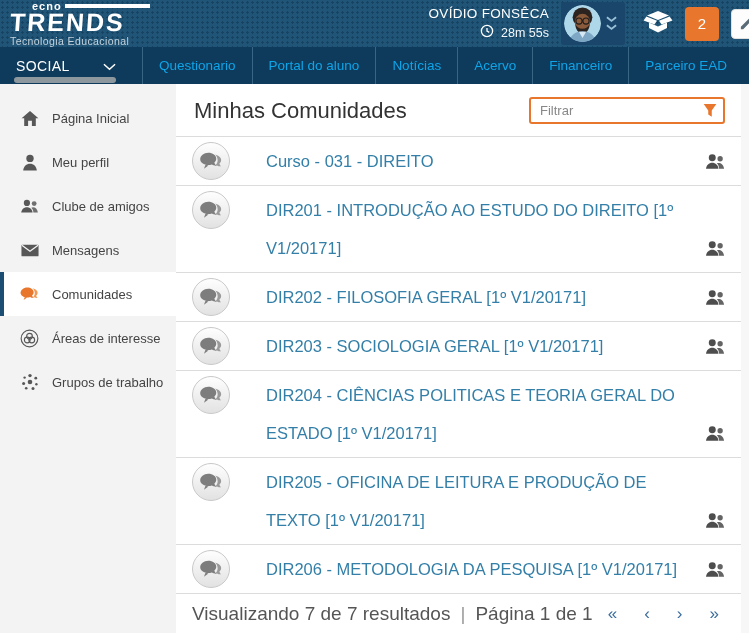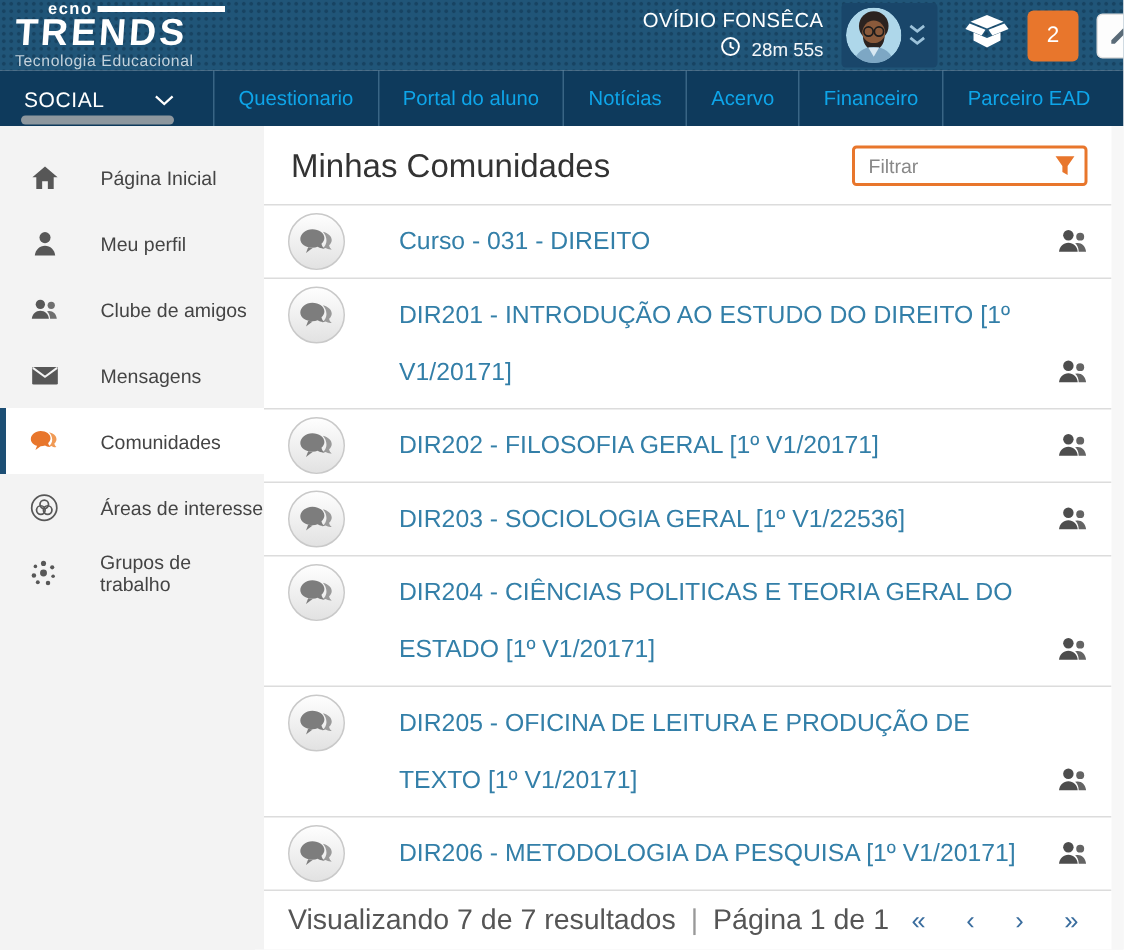--- a/index.html
+++ b/index.html
@@ -42,30 +42,30 @@
   .nav-module{width:132px;display:flex;align-items:center;justify-content:space-between;
     padding:0 16px;color:#fff;font-size:14px;letter-spacing:.4px;cursor:pointer;}
   .nav-thumb{position:absolute;left:14px;bottom:1px;width:102px;height:6px;background:#8d979e;border-radius:3px;}
   .nav-items{display:flex;margin-left:10px;}
   .nav-item{padding:0 16px;display:flex;align-items:center;color:#0ea5e9;font-size:13.5px;
     border-left:1px solid rgba(130,170,200,.38);cursor:pointer;}
 
   
   .page{display:flex;height:549px;background:#f7f7f7;}
   .sidebar{width:176px;background:#f3f3f3;padding-top:12px;flex:none;}
-  .side-item{height:44px;display:flex;align-items:center;gap:28px;padding-left:16px;
+  .side-item{height:44px;display:flex;align-items:center;gap:13px;padding-left:16px;
     font-size:13px;color:#444;border-left:4px solid transparent;cursor:pointer;}
   .side-item .s-icon{width:19px;display:flex;justify-content:center;}
   .side-item.active{background:#fff;border-left-color:#1c4e74;}
 
   .content{flex:1;background:#fff;margin-right:8px;display:flex;flex-direction:column;overflow:hidden;}
   .content-header{display:flex;align-items:center;justify-content:space-between;padding:13px 16px 12px 18px;}
   .page-title{font-size:22px;color:#333;font-weight:400;}
   .filter-box{position:relative;}
-  .filter-box input{width:157px;height:27px;border:2px solid var(--accent);border-radius:3px;
+  .filter-box input{width:196px;height:27px;border:2px solid var(--accent);border-radius:3px;
     padding:0 28px 0 9px;font-size:13px;color:#333;outline:none;}
   .filter-box input::placeholder{color:#888;}
   .funnel{position:absolute;right:8px;top:6px;}
 
   .row{position:relative;display:flex;padding:5px 44px 5px 16px;border-top:1px solid #dcdcdc;gap:23px;}
   .row-badge{width:38px;height:38px;border-radius:50%;flex:none;margin-right:13px;
     background:linear-gradient(#fefefe,#e2e2e2);border:1px solid #c9c9c9;
     display:flex;align-items:center;justify-content:center;}
   .row-link{font-size:16.5px;color:var(--link);line-height:38px;text-decoration:none;cursor:pointer;}
   .row-people{position:absolute;right:15px;bottom:11px;}
@@ -337,21 +337,21 @@
         </div>
 
         <div class="row">
           <span class="row-badge">
             <svg width="24" height="21" viewBox="0 0 26 22">
               <path d="M17.6 3.4c3.7 1 6.4 3.2 6.4 6 0 1.4-.7 2.8-1.9 3.8.2 1.3.9 2.3 1.9 3-1.8.2-3.2-.2-4.4-1-.8.3-1.7.5-2.6.6 2-1.5 3.2-3.6 3.2-5.9 0-2.5-1-4.8-2.6-6.5z" fill="#9a9a9a"></path>
               <path d="M10 1.6c4.8 0 8.7 2.8 8.7 6.3 0 1.6-.8 3-2.1 4.1.3 1.5 1 2.6 2.1 3.4-1.9.2-3.5-.3-4.8-1.2-1.2.5-2.5.7-3.9.7-4.8 0-8.7-2.8-8.7-6.3S5.2 1.6 10 1.6z" fill="#7d7d7d"></path>
               <path d="M7 14.6 5.4 18.8l4.8-3.6z" fill="#7d7d7d"></path>
             </svg>
           </span>
-          <a class="row-link">DIR203 - SOCIOLOGIA GERAL [1º V1/22536]</a>
+          <a class="row-link">DIR203 - SOCIOLOGIA GERAL [1º V1/20171]</a>
           <span class="row-people">
             <svg width="22" height="17" viewBox="0 0 24 18">
               <circle cx="9" cy="5" r="3.8" fill="#4d4d4d"></circle>
               <path d="M2.2 17c.4-4 3.2-6.6 6.8-6.6s6.4 2.6 6.8 6.6z" fill="#4d4d4d"></path>
               <circle cx="17.6" cy="6" r="2.9" fill="#646464"></circle>
               <path d="M15.4 10.6c3.2-.2 6 2 6.5 6.4H16.5c-.1-2.6-1-4.8-2.6-6.1z" fill="#646464"></path>
             </svg>
           </span>
         </div>
 

